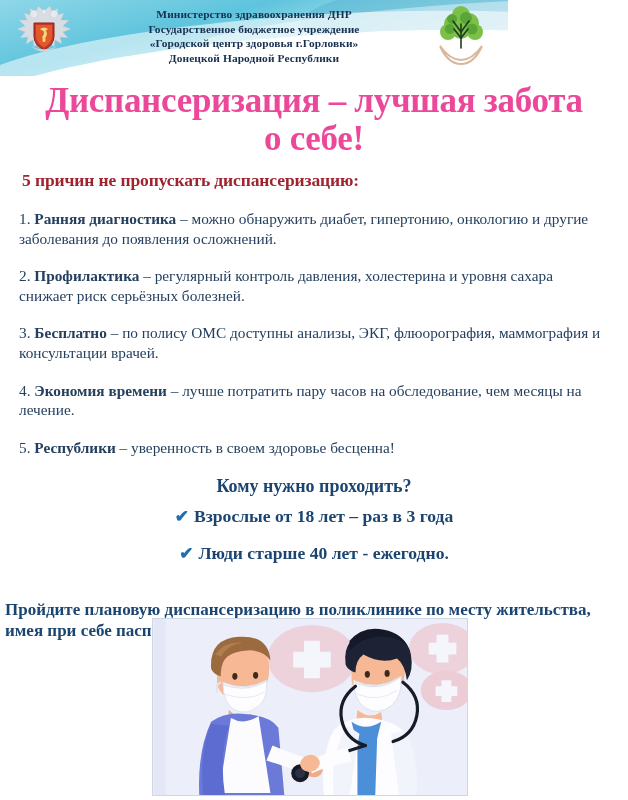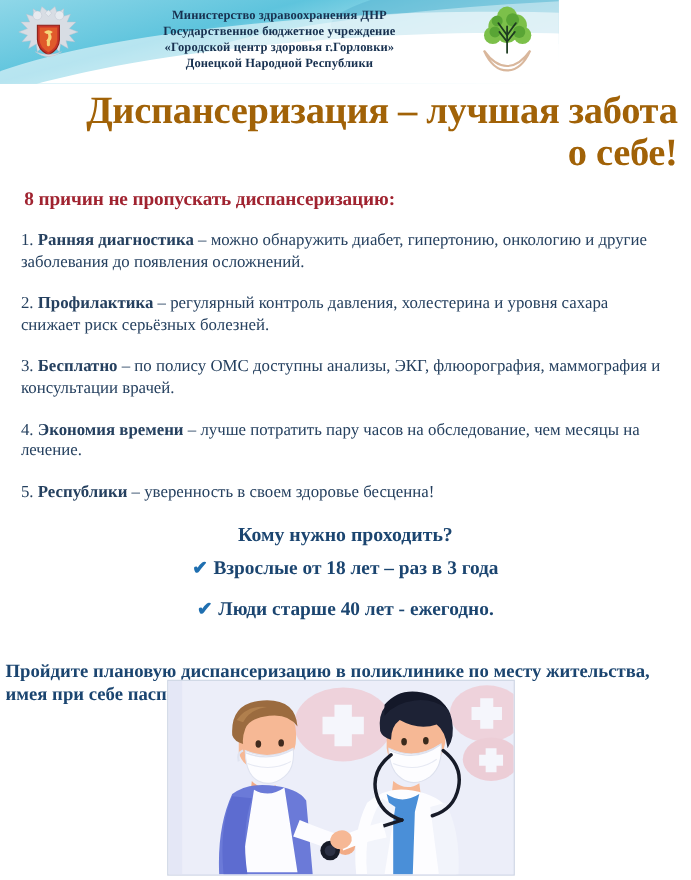--- a/index.html
+++ b/index.html
@@ -91,22 +91,22 @@
     right: 14px;
     top: 2px;
     width: 66px;
     height: 66px;
     z-index: 6;
   }
 
   
   .title {
     margin-top: 6px;
-    text-align: right;
-    color: #a16207;
+    text-align: center;
+    color: #ec4899;
     font-weight: bold;
     font-size: 35px;
     line-height: 38px;
     letter-spacing: -0.3px;
     padding: 0 12px;
   }
   .title .line2 { display: block; }
 
   .subtitle {
     margin-top: 12px;
@@ -240,21 +240,21 @@
     <div>«Городской центр здоровья г.Горловки»</div>
     <div>Донецкой Народной Республики</div>
   </div>
 </div>
 
 <div class="title">
   <span>Диспансеризация – лучшая забота</span>
   <span class="line2">о себе!</span>
 </div>
 
-<div class="subtitle">8 причин не пропускать диспансеризацию:</div>
+<div class="subtitle">5 причин не пропускать диспансеризацию:</div>
 
 <div class="reasons">
   <div class="reason">
     <span class="num">1.</span>
     <span class="lead">Ранняя диагностика</span>
     <span class="body">– можно обнаружить диабет, гипертонию, онкологию и другие заболевания до появления осложнений.</span>
   </div>
   <div class="reason">
     <span class="num">2.</span>
     <span class="lead">Профилактика</span>

